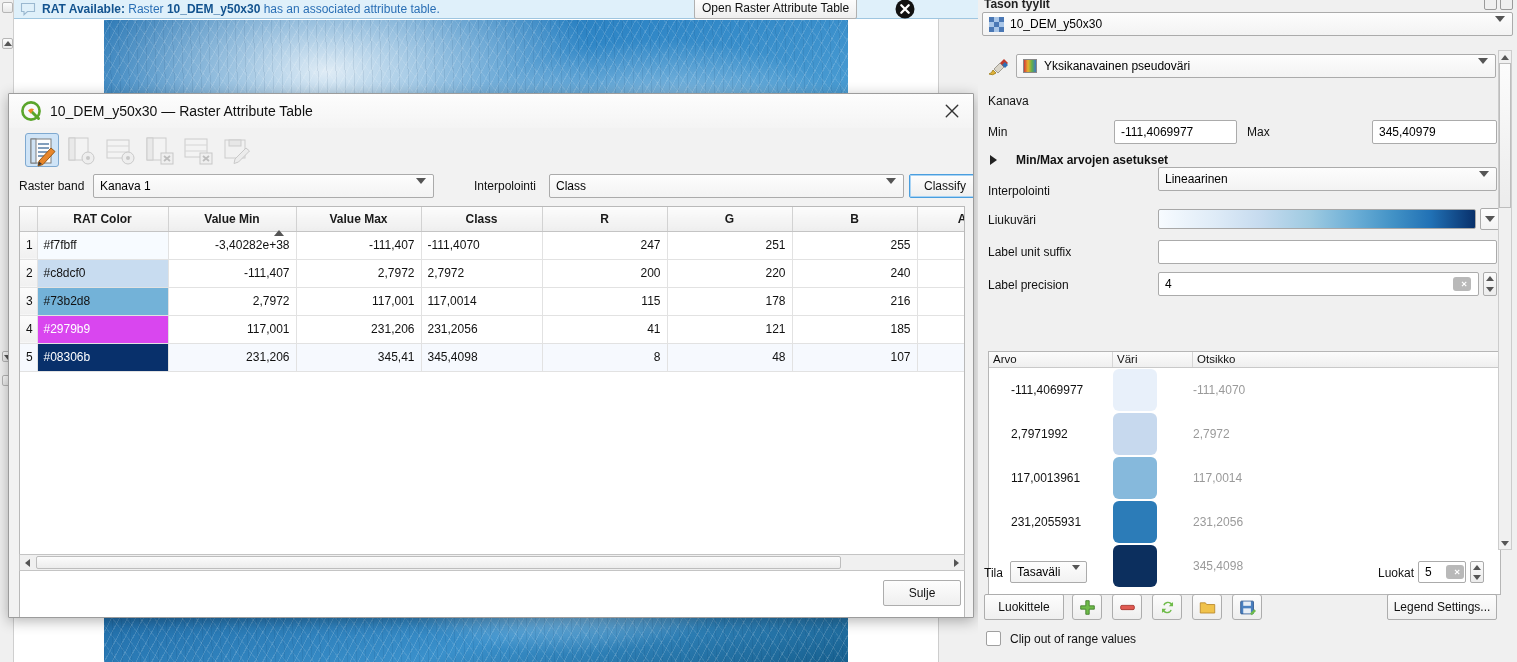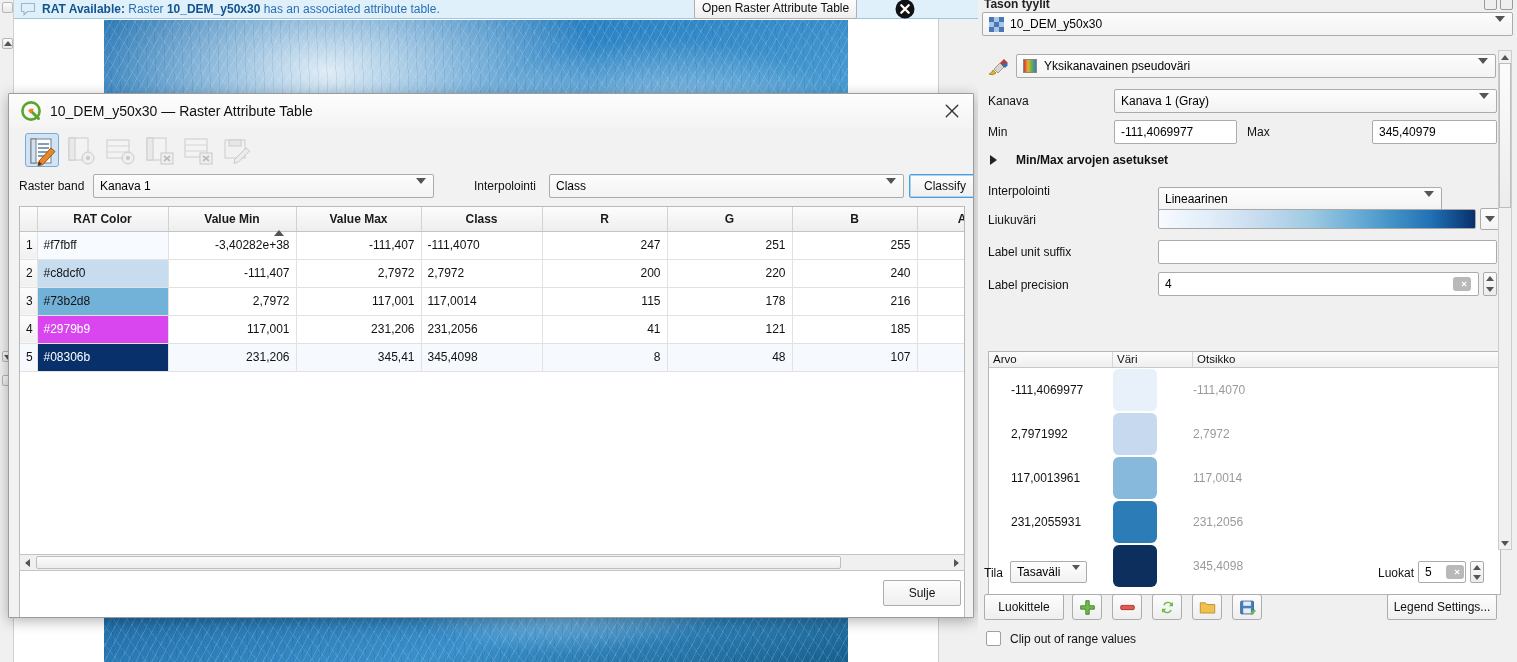--- a/index.html
+++ b/index.html
@@ -515,37 +515,33 @@
         </svg>
       </span>
 
       <div class="combo render-combo">
         <span class="ramp-chip"></span>
         <span>Yksikanavainen pseudoväri</span>
         <span class="arrow"><span class="tri-down"></span></span>
       </div>
 
       <span class="frm-lbl" style="left:6px;top:48px;">Kanava</span>
-      <div class="combo" style="position:absolute;left:132px;top:43px;width:383px;">
-        <span>Kanava 1 (Gray)</span>
-        <span class="arrow"><span class="tri-down"></span></span>
-      </div>
 
       <span class="frm-lbl" style="left:6px;top:79px;">Min</span>
       <div class="frm-input" style="left:132px;top:74px;width:123px;">-111,4069977</div>
       <span class="frm-lbl" style="left:265px;top:79px;">Max</span>
       <div class="frm-input" style="left:390px;top:74px;width:125px;">345,40979</div>
 
       <div class="collapse-hdr" style="left:8px;top:107px;">
         <span class="tri-right-small"></span>
         <span>Min/Max arvojen asetukset</span>
       </div>
 
       <span class="frm-lbl" style="left:6px;top:138px;">Interpolointi</span>
-      <div class="combo" style="position:absolute;left:176px;top:141px;width:284px;">
+      <div class="combo" style="position:absolute;left:176px;top:121px;width:339px;">
         <span>Lineaarinen</span>
         <span class="arrow"><span class="tri-down"></span></span>
       </div>
 
       <span class="frm-lbl" style="left:6px;top:167px;">Liukuväri</span>
       <div class="ramp-bar" style="left:176px;top:163px;width:318px;"></div>
       <div class="combo ramp-drop" style="left:498px;top:162px;padding:0;justify-content:center;height:22px;width:20px;">
         <span class="tri-down" style="position:static;"></span>
       </div>
 

